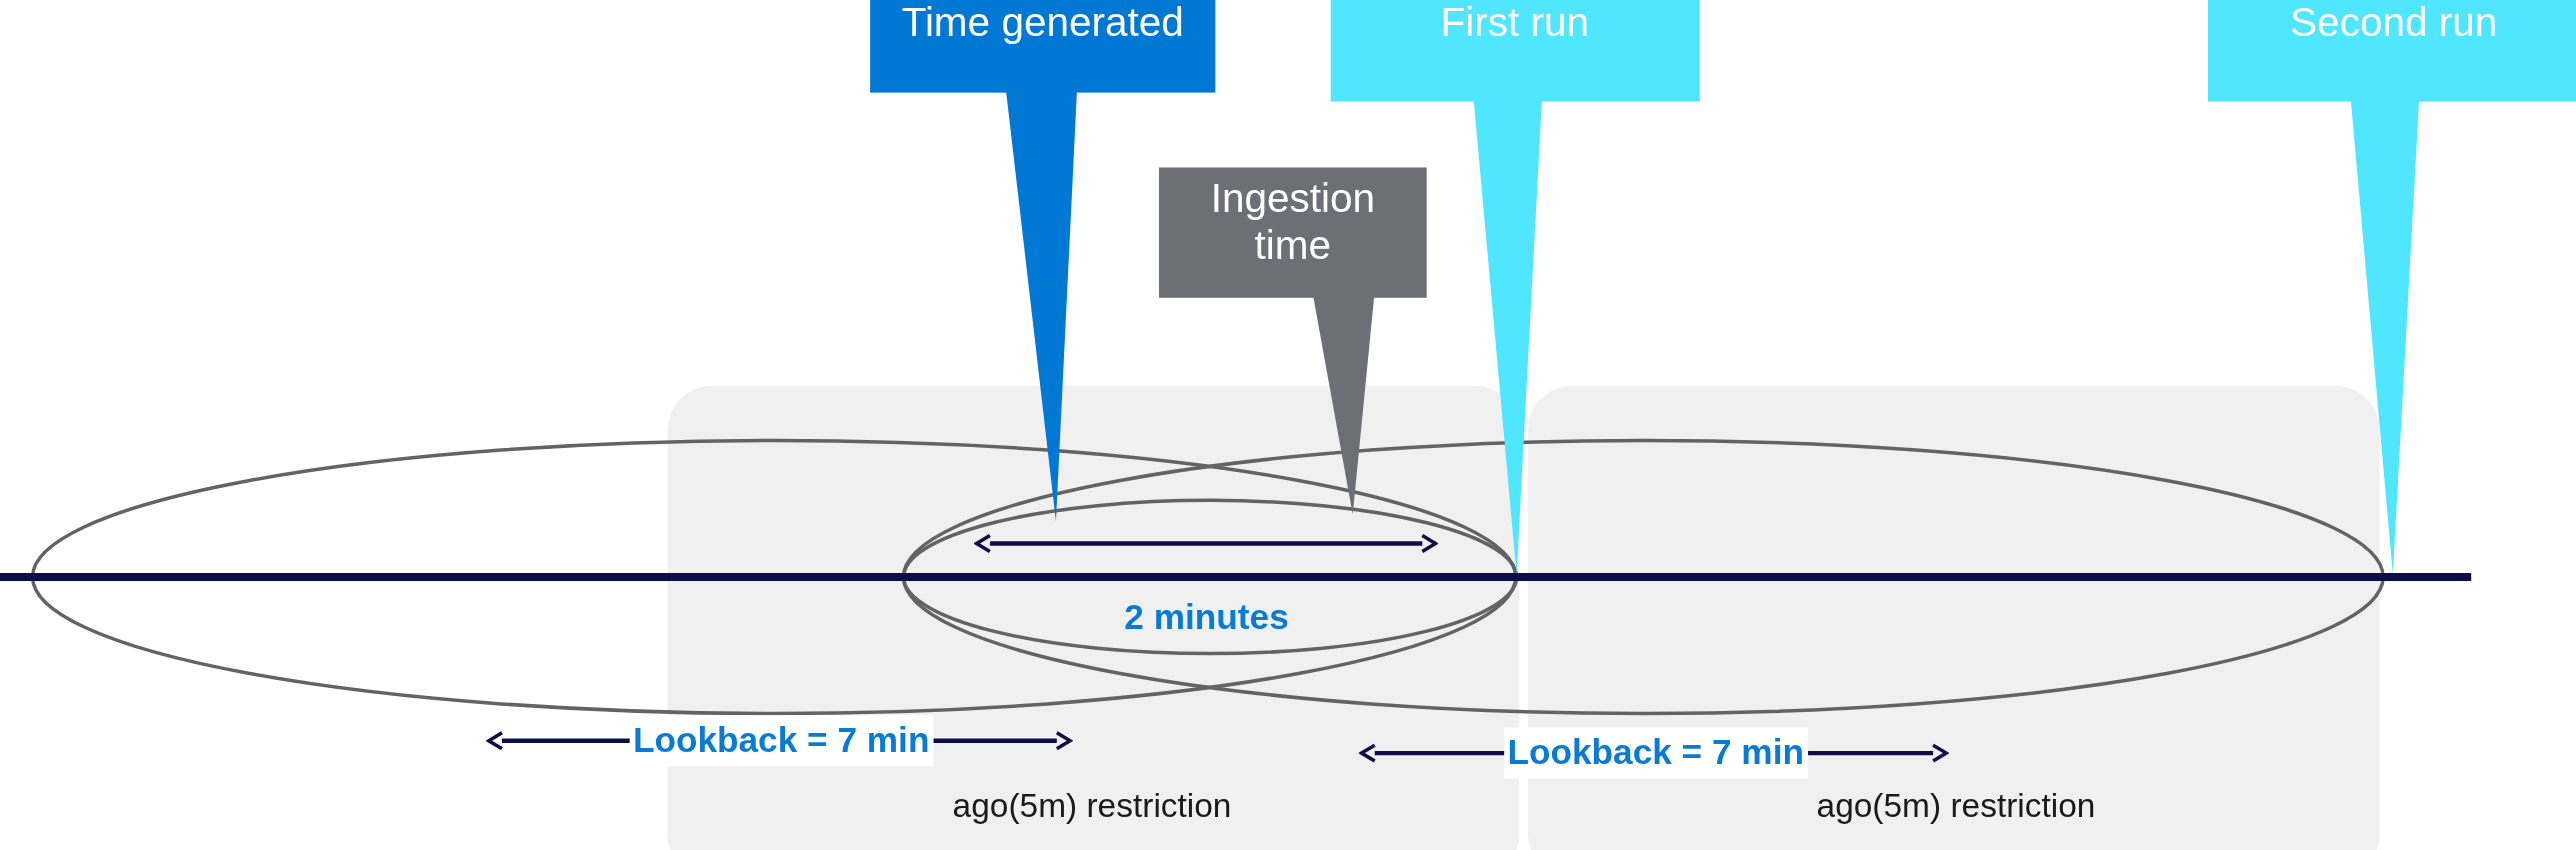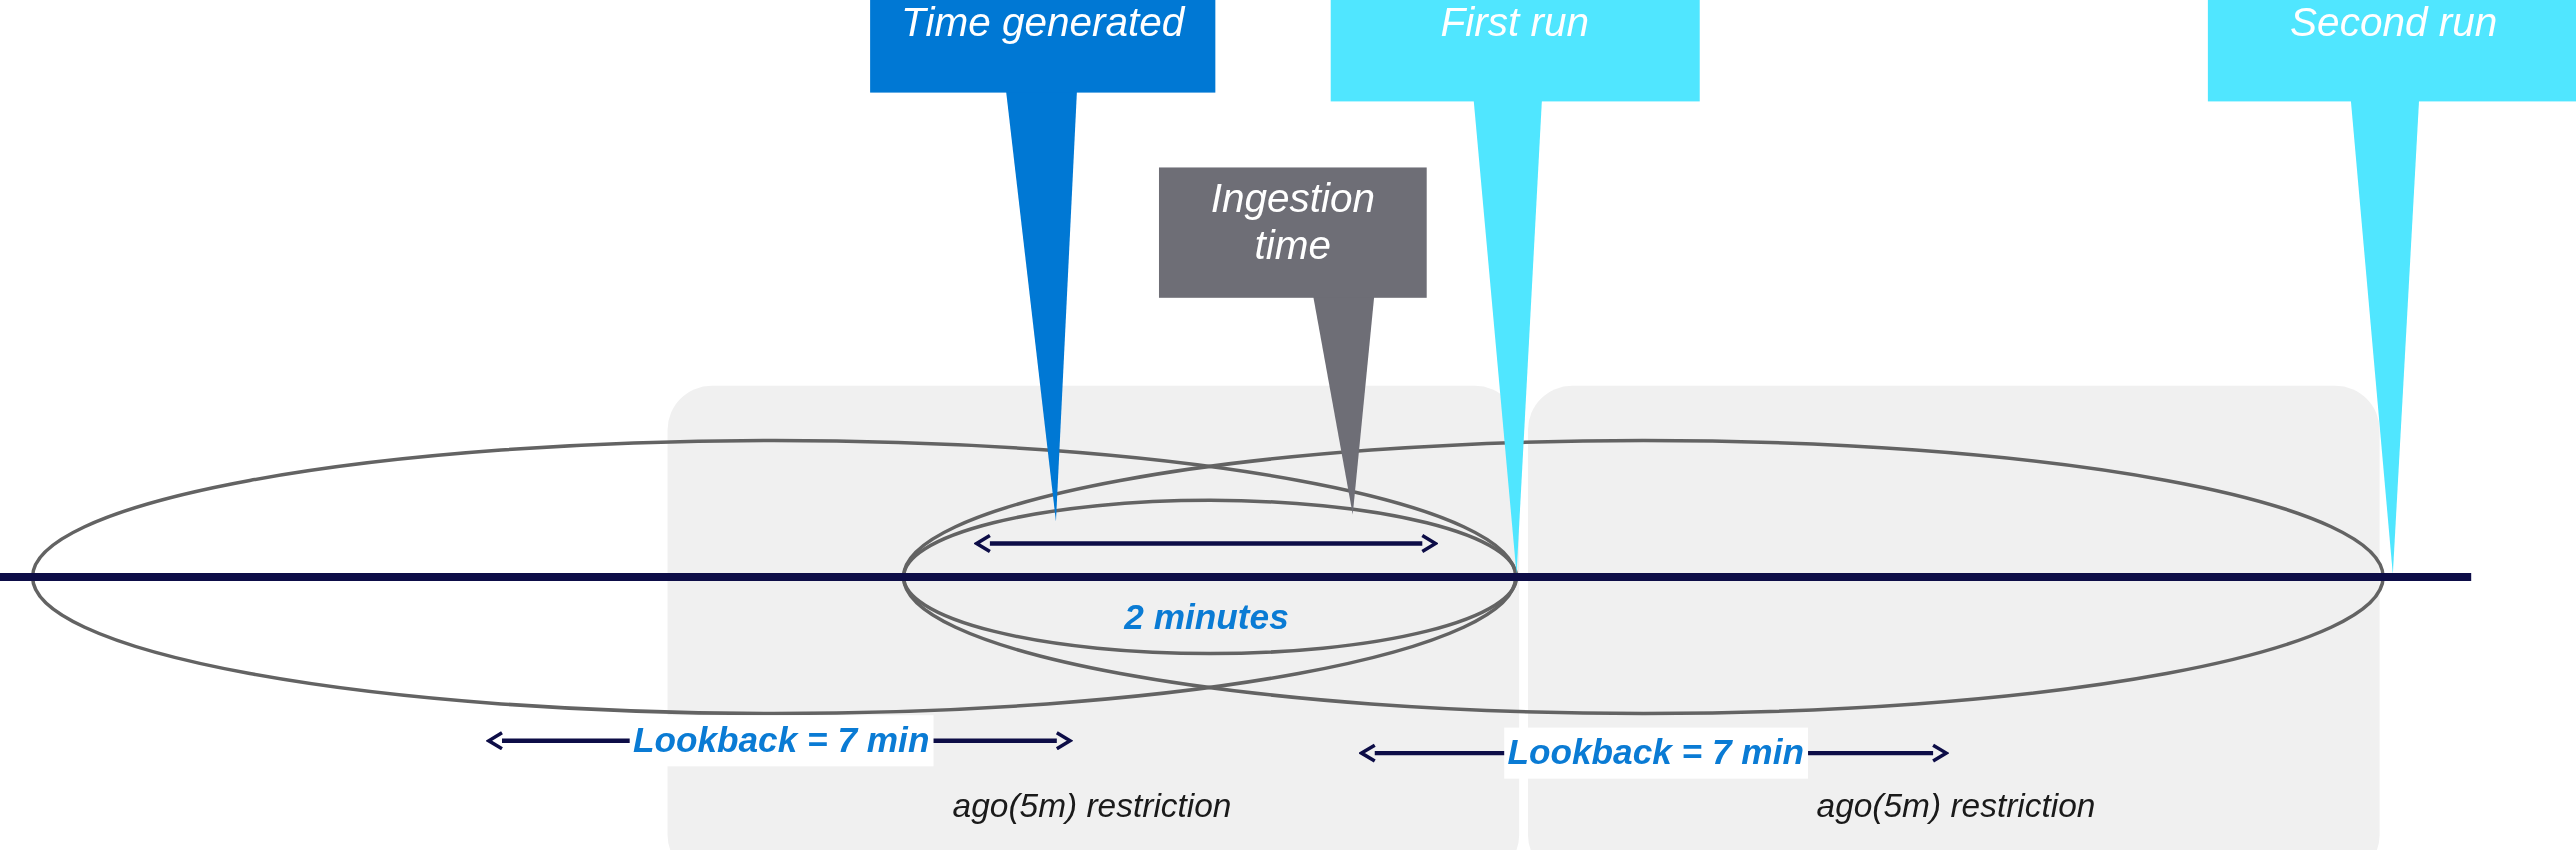--- a/index.html
+++ b/index.html
@@ -9,21 +9,20 @@
   }
   body {
     font-family: "Liberation Sans", sans-serif;
   }
   #diagram-root {
     position: relative;
     width: 2576px;
     height: 851px;
     overflow: hidden;
     background: #ffffff;
-    font-style: italic;
   }
   #diagram-svg {
     position: absolute;
     left: 0;
     top: 0;
     width: 2576px;
     height: 851px;
   }
   .callout-text {
     fill: #ffffff;

